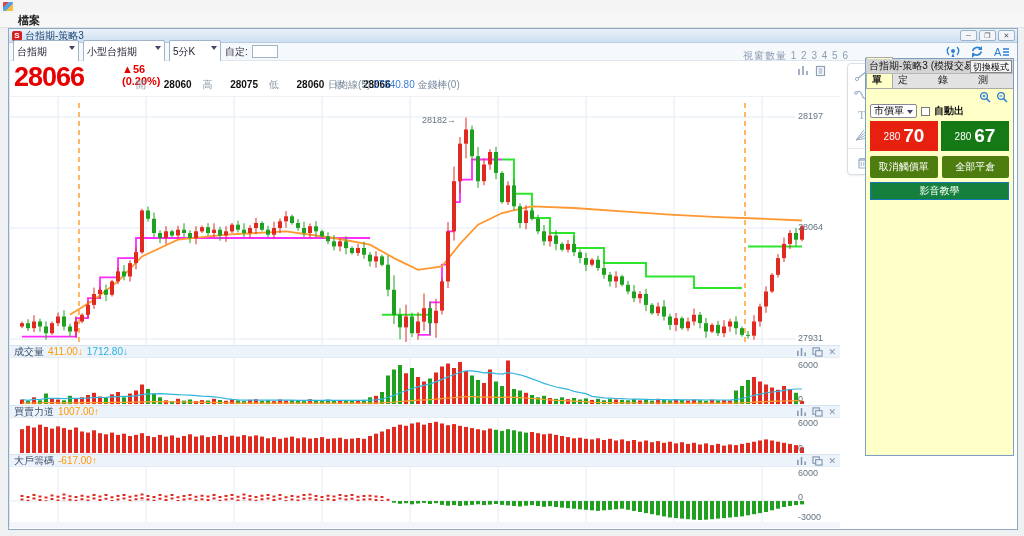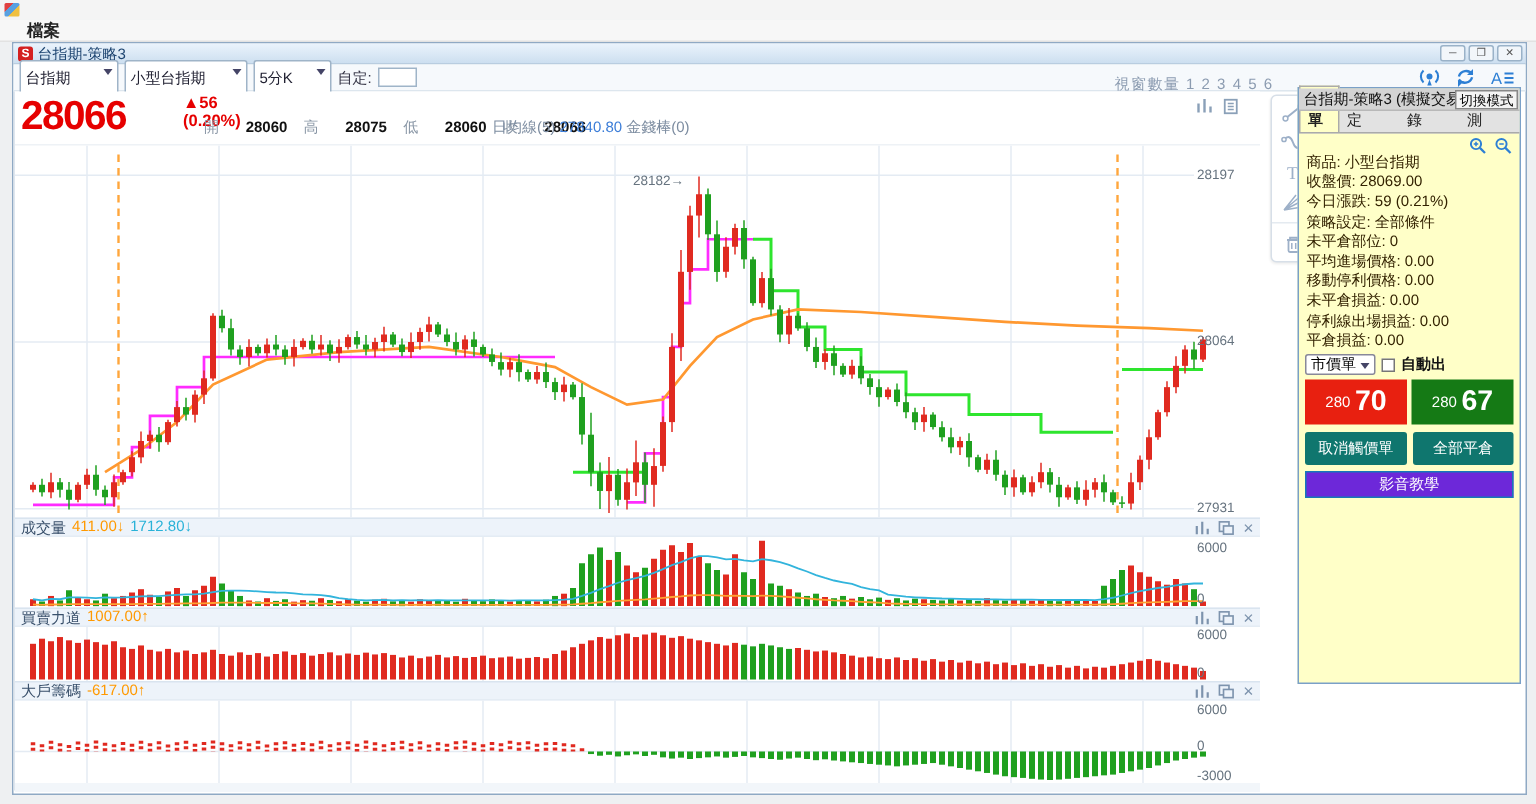--- a/index.html
+++ b/index.html
@@ -65,23 +65,23 @@
   .buybtn { flex:1; background:#e82010; color:#fff; font-weight:bold; font-size:13px; display:flex; align-items:center; justify-content:center; }
   .qty { width:36px; background:#fff; border:1px solid #666; text-align:center; font-size:12px; }
   .sellbtn { flex:1; background:#157a15; color:#fff; font-weight:bold; font-size:13px; display:flex; align-items:center; justify-content:center; }
   .pxrow { display:flex; padding:1px 4px; gap:3px; height:32px; }
   .pxbox { flex:1; color:#fff; display:flex; align-items:center; justify-content:center; gap:3px; }
   .pxbox.red { background:#e82010; }
   .pxbox.grn { background:#157a15; }
   .pxsmall { font-size:10px; }
   .pxbig { font-size:19px; font-weight:bold; }
   .bluerow { display:flex; gap:4px; padding:4px 4px 0; height:26px; }
-  .bluebtn { flex:1; background:#0f766e; color:#fff; font-size:10px; display:flex; align-items:center; justify-content:center; border-radius:2px; }
+  .bluebtn { flex:1; background:#4d7c0f; color:#fff; font-size:10px; display:flex; align-items:center; justify-content:center; border-radius:2px; }
   .teachrow { padding:4px 4px; height:26px; }
-  .teachbtn { width:100%; height:100%; background:#6d28d9; border:1px solid #1678b8; color:#fff; font-size:10px; display:flex; align-items:center; justify-content:center; }
+  .teachbtn { width:100%; height:100%; background:#15803d; border:1px solid #1678b8; color:#fff; font-size:10px; display:flex; align-items:center; justify-content:center; }
   .leftstrip { position:absolute; left:0; top:32px; width:1px; height:466px; background:#dfe6ee; }
   .bstrip { position:absolute; left:1px; bottom:1px; width:830px; height:6px; background:#f2f6fa; }
   svg { display:block; }
 </style>
 </head>
 <body>
 
 <div class="appbar">
   <div class="appicon"></div>
 </div>
@@ -987,32 +987,20 @@
           <circle cx="5" cy="5" r="3.4" fill="none" stroke="#2d7fd4" stroke-width="1.3"></circle>
           <path d="M7.6 7.6L11 11" stroke="#2d7fd4" stroke-width="1.5"></path>
           <path d="M3.5 5h3M5 3.5v3" stroke="#2d7fd4" stroke-width="1"></path>
         </svg>
       <svg width="13" height="12" viewBox="0 0 13 12">
           <circle cx="5" cy="5" r="3.4" fill="none" stroke="#2d7fd4" stroke-width="1.3"></circle>
           <path d="M7.6 7.6L11 11" stroke="#2d7fd4" stroke-width="1.5"></path>
           <path d="M3.5 5h3" stroke="#2d7fd4" stroke-width="1"></path>
         </svg>
     </div>
-    <div class="tinfo">
-      <div>商品: 小型台指期</div>
-      <div>收盤價: 28069.00</div>
-      <div>今日漲跌: 59 (0.21%)</div>
-      <div>策略設定: 全部條件</div>
-      <div>未平倉部位: 0</div>
-      <div>平均進場價格: 0.00</div>
-      <div>移動停利價格: 0.00</div>
-      <div>未平倉損益: 0.00</div>
-      <div>停利線出場損益: 0.00</div>
-      <div>平倉損益: 0.00</div>
-    </div>
     <div class="orow">
       <span class="osel">
           <span>市價單</span>
           <span class="arrow" style="top:5px"></span>
         </span>
       <span class="chk"></span>
       <span class="blab">自動出</span>
     </div>
     <div class="pxrow">
       <div class="pxbox red">

